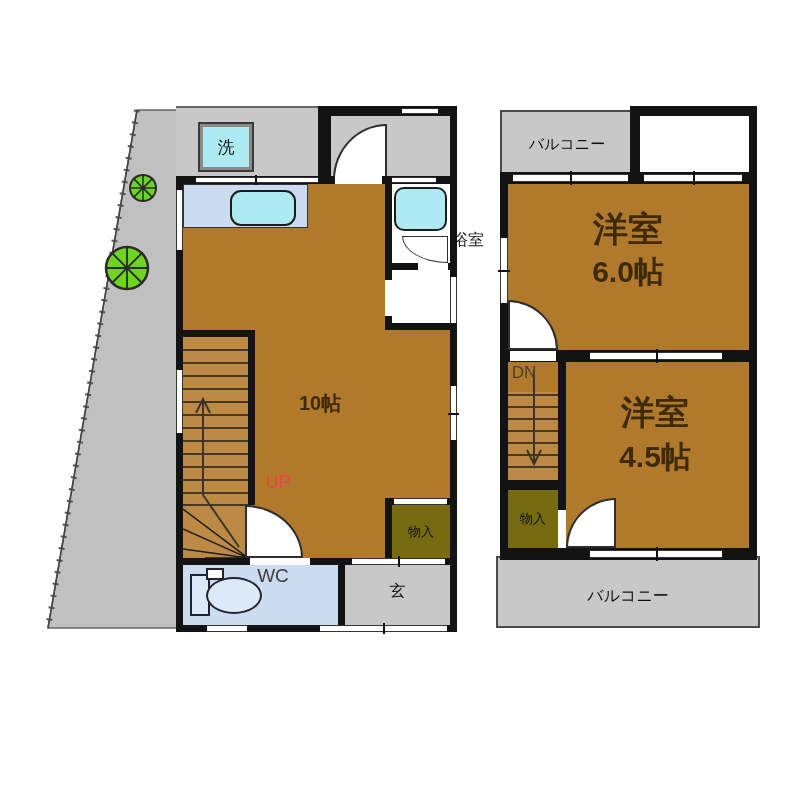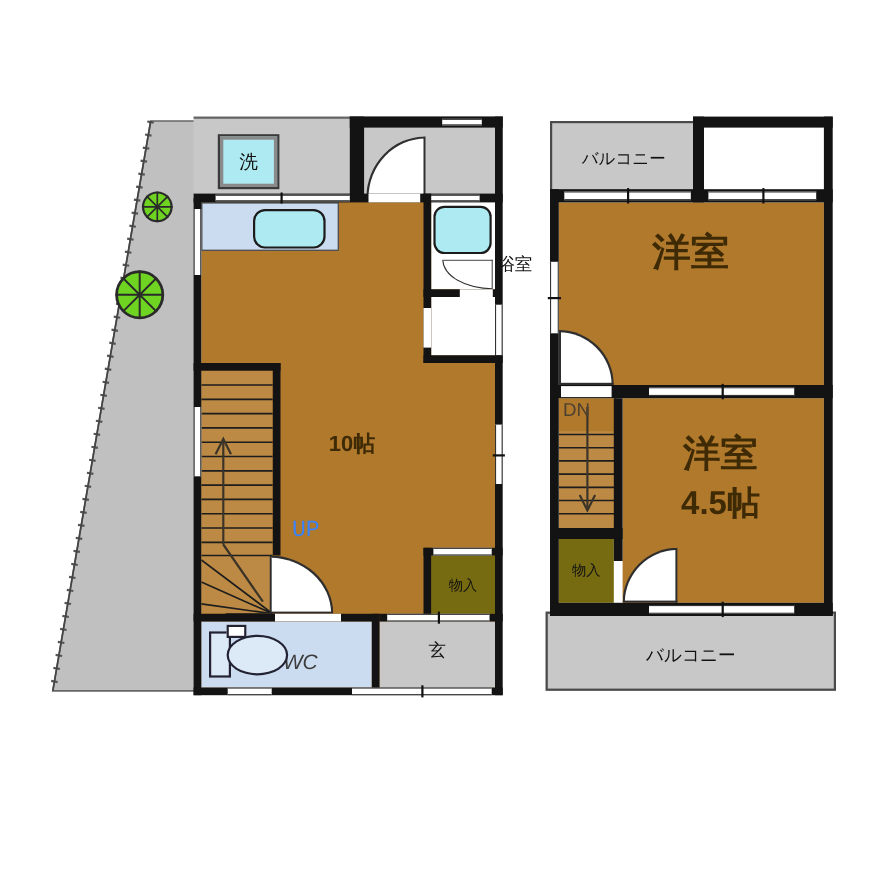--- a/index.html
+++ b/index.html
@@ -64,30 +64,30 @@
 
   <div class="lbl big" style="left:255px;top:384px;width:130px;height:38px;font-size:20px;">10帖</div>
 
   <svg class="abs" style="left:183px;top:337px;" width="65" height="221" viewBox="0 0 65 221">
     <rect x="0" y="0" width="65" height="221" fill="#bc8a44"></rect>
     <path d="M0,13H65 M0,26H65 M0,39H65 M0,52H65 M0,65H65 M0,78H65 M0,91H65 M0,104H65 M0,117H65 M0,130H65 M0,143H65 M0,156H65 M0,168H65" stroke="#1d1d1d" stroke-width="1.5"></path>
     <path d="M65,221L0,172 M65,221L0,192 M65,221L0,212 M65,221L22,221" stroke="#1d1d1d" stroke-width="1.5"></path>
     <path d="M20,64V158 M20,158L56,210" stroke="#3c3428" stroke-width="2" fill="none"></path>
     <path d="M13,76L20,62L27,76" stroke="#3c3428" stroke-width="2" fill="none"></path>
   </svg>
-  <div class="lbl" style="left:250px;top:468px;width:56px;height:28px;font-size:21px;color:#3b82f6;font-family:Liberation Mono, monospace;">UP</div>
+  <div class="lbl" style="left:250px;top:468px;width:56px;height:28px;font-size:18px;color:#ef4444;">UP</div>
 
   <div class="arc" style="left:245px;top:505px;width:58px;height:53px;border-radius:0 100% 0 0;"></div>
 
   <div class="room olive" style="left:392px;top:505px;width:58px;height:53px;">
     <div class="lbl" style="left:0;top:0;width:100%;height:100%;font-size:13px;">物入</div>
   </div>
 
   <div class="room waterroom" style="left:183px;top:565px;width:155px;height:60px;"></div>
-  <div class="lbl" style="left:248px;top:591px;width:50px;height:24px;font-size:19px;color:#3c3c3c;font-style:italic;">WC</div>
+  <div class="lbl" style="left:248px;top:564px;width:50px;height:24px;font-size:19px;color:#3c3c3c;">WC</div>
   <div class="abs" style="left:190px;top:574px;width:20px;height:42px;background:#dce9f6;border:2px solid #223;box-sizing:border-box;"></div>
   <div class="abs" style="left:206px;top:568px;width:18px;height:12px;background:#fff;border:2px solid #223;box-sizing:border-box;"></div>
   <div class="abs" style="left:206px;top:577px;width:56px;height:37px;background:#dce9f6;border:2px solid #223;border-radius:50%;box-sizing:border-box;"></div>
 
   <div class="room" style="left:345px;top:565px;width:105px;height:60px;background:#c8c8c8;"></div>
   <div class="lbl" style="left:345px;top:565px;width:105px;height:52px;font-size:16px;">玄</div>
 
   <div class="w" style="left:318px;top:106px;width:139px;height:10px;"></div>
   <div class="gap" style="left:402px;top:108px;width:36px;height:6px;border-top:1.5px solid #333;border-bottom:1.5px solid #333;box-sizing:border-box;"></div>
   <div class="w" style="left:176px;top:176px;width:281px;height:8px;"></div>
@@ -129,20 +129,21 @@
 
   <div class="balcony" style="left:500px;top:110px;width:134px;height:68px;">
     <div class="lbl" style="left:0;top:0;width:100%;height:100%;font-size:15px;">バルコニー</div>
   </div>
   <div class="balcony" style="left:496px;top:556px;width:264px;height:72px;">
     <div class="lbl" style="left:0;top:4px;width:100%;height:100%;font-size:16px;">バルコニー</div>
   </div>
 
   <div class="room floor" style="left:508px;top:184px;width:241px;height:166px;"></div>
   <div class="lbl big" style="left:563px;top:208px;width:130px;height:42px;font-size:35px;">洋室</div>
+  <div class="lbl big" style="left:563px;top:252px;width:130px;height:40px;font-size:30px;">6.0帖</div>
   <div class="arc" style="left:508px;top:300px;width:50px;height:50px;border-radius:0 100% 0 0;"></div>
 
   <div class="room floor" style="left:566px;top:362px;width:183px;height:186px;"></div>
   <div class="lbl big" style="left:590px;top:392px;width:130px;height:42px;font-size:34px;">洋室</div>
   <div class="lbl big" style="left:590px;top:437px;width:130px;height:40px;font-size:30px;">4.5帖</div>
   <div class="arc" style="left:566px;top:498px;width:50px;height:50px;border-radius:100% 0 0 0;"></div>
 
   <svg class="abs" style="left:508px;top:362px;" width="52" height="118" viewBox="0 0 52 118">
     <rect x="0" y="0" width="52" height="118" fill="#bc8a44"></rect>
     <rect x="0" y="0" width="52" height="30" fill="#b0792c"></rect>

